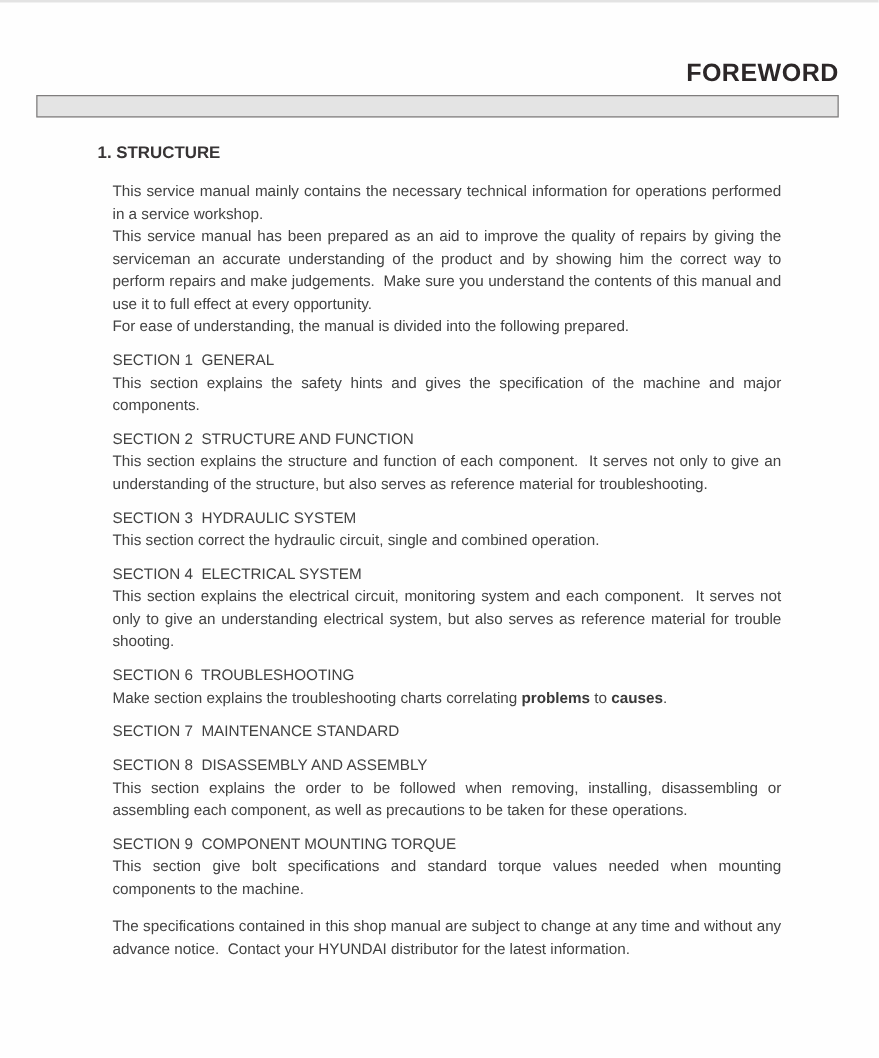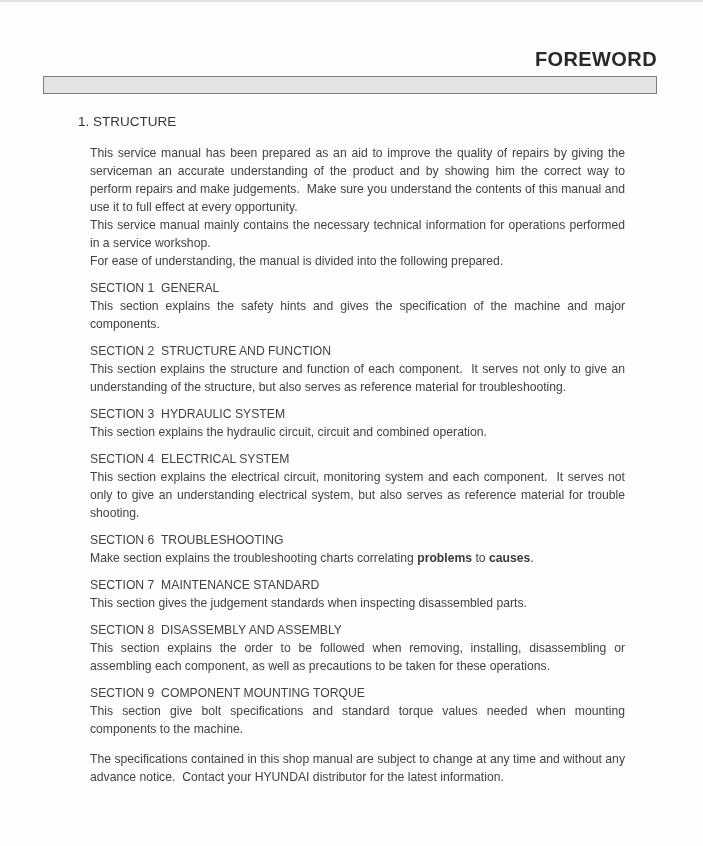--- a/index.html
+++ b/index.html
@@ -7,21 +7,21 @@
     position: relative;
     width: 703px;
     height: 846px;
     box-sizing: border-box;
     background: #fefefe;
     border-top: 2px solid #e3e3e3;
     font-family: "Liberation Sans", sans-serif;
     color: #424242;
     overflow: hidden;
   }
-  .header { padding: 0 46px; }
+  .header { padding: 0 32px; }
   .page-title {
     margin: 46px 0 0 0;
     text-align: right;
     font-size: 20px;
     line-height: 23px;
     font-weight: bold;
     letter-spacing: 0.4px;
     color: #2c2728;
   }
   .title-bar {
@@ -33,21 +33,21 @@
   }
   .content {
     padding: 19px 78px 0 78px;
     font-size: 12.2px;
     line-height: 18px;
   }
   .structure-heading {
     margin: 0 0 13px 0;
     font-size: 13.5px;
     line-height: 18px;
-    font-weight: normal;
+    font-weight: bold;
     color: #373435;
   }
   .intro { margin: 0 0 9px 0; }
   .intro p,
   .section p,
   .closing {
     margin: 0;
     padding-left: 12px;
     text-align: justify;
   }
@@ -60,48 +60,47 @@
 <body>
 
 <div class="page">
   <div class="header">
     <h1 class="page-title">FOREWORD</h1>
     <div class="title-bar"></div>
   </div>
   <div class="content">
     <h2 class="structure-heading">1. STRUCTURE</h2>
     <div class="intro" id="intro">
+        <p>This service manual mainly contains the necessary technical information for operations performed in a service workshop.</p>
         <p>This service manual has been prepared as an aid to improve the quality of repairs by giving the serviceman an accurate understanding of the product and by showing him the correct way to perform repairs and make judgements.&nbsp; Make sure you understand the contents of this manual and use it to full effect at every opportunity.</p>
-        <p>This service manual mainly contains the necessary technical information for operations performed in a service workshop.</p>
         <p>For ease of understanding, the manual is divided into the following prepared.</p>
       </div>
     <div id="sections">
         <div class="section">
           <p class="section-title">SECTION 1&nbsp; GENERAL</p>
           <p class="section-desc"><span>This section explains the safety hints and gives the specification of the machine and major components.</span></p>
         </div>
         <div class="section">
           <p class="section-title">SECTION 2&nbsp; STRUCTURE AND FUNCTION</p>
           <p class="section-desc"><span>This section explains the structure and function of each component.&nbsp; It serves not only to give an understanding of the structure, but also serves as reference material for troubleshooting.</span></p>
         </div>
         <div class="section">
           <p class="section-title">SECTION 3&nbsp; HYDRAULIC SYSTEM</p>
-          <p class="section-desc"><span>This section explains the hydraulic circuit, circuit and combined operation.</span></p>
+          <p class="section-desc"><span>This section correct the hydraulic circuit, single and combined operation.</span></p>
         </div>
         <div class="section">
           <p class="section-title">SECTION 4&nbsp; ELECTRICAL SYSTEM</p>
           <p class="section-desc"><span>This section explains the electrical circuit, monitoring system and each component.&nbsp; It serves not only to give an understanding electrical system, but also serves as reference material for trouble shooting.</span></p>
         </div>
         <div class="section">
           <p class="section-title">SECTION 6&nbsp; TROUBLESHOOTING</p>
           <p class="section-desc"><span>Make section explains the troubleshooting charts correlating </span><b>problems</b><span> to </span><b>causes</b><span>.</span></p>
         </div>
         <div class="section">
           <p class="section-title">SECTION 7&nbsp; MAINTENANCE STANDARD</p>
-          <p class="section-desc"><span>This section gives the judgement standards when inspecting disassembled parts.</span></p>
         </div>
         <div class="section">
           <p class="section-title">SECTION 8&nbsp; DISASSEMBLY AND ASSEMBLY</p>
           <p class="section-desc"><span>This section explains the order to be followed when removing, installing, disassembling or assembling each component, as well as precautions to be taken for these operations.</span></p>
         </div>
         <div class="section">
           <p class="section-title">SECTION 9&nbsp; COMPONENT MOUNTING TORQUE</p>
           <p class="section-desc"><span>This section give bolt specifications and standard torque values needed when mounting components to the machine.</span></p>
         </div>
       </div>

